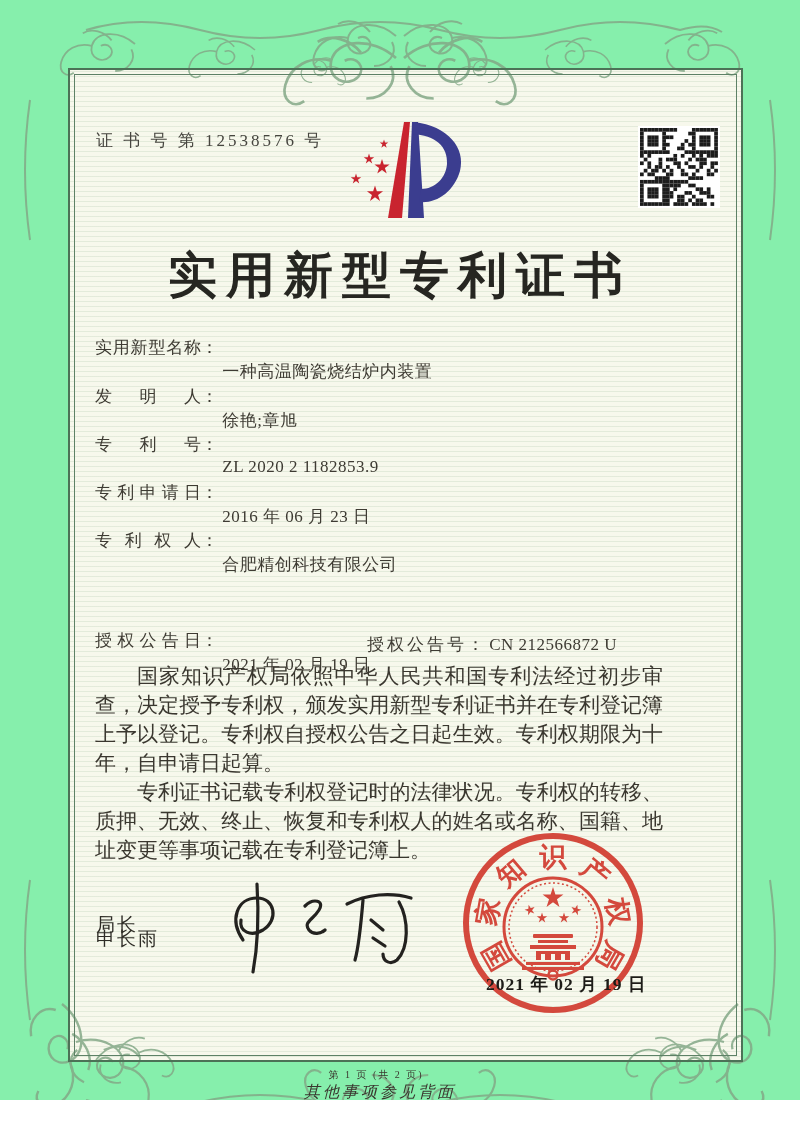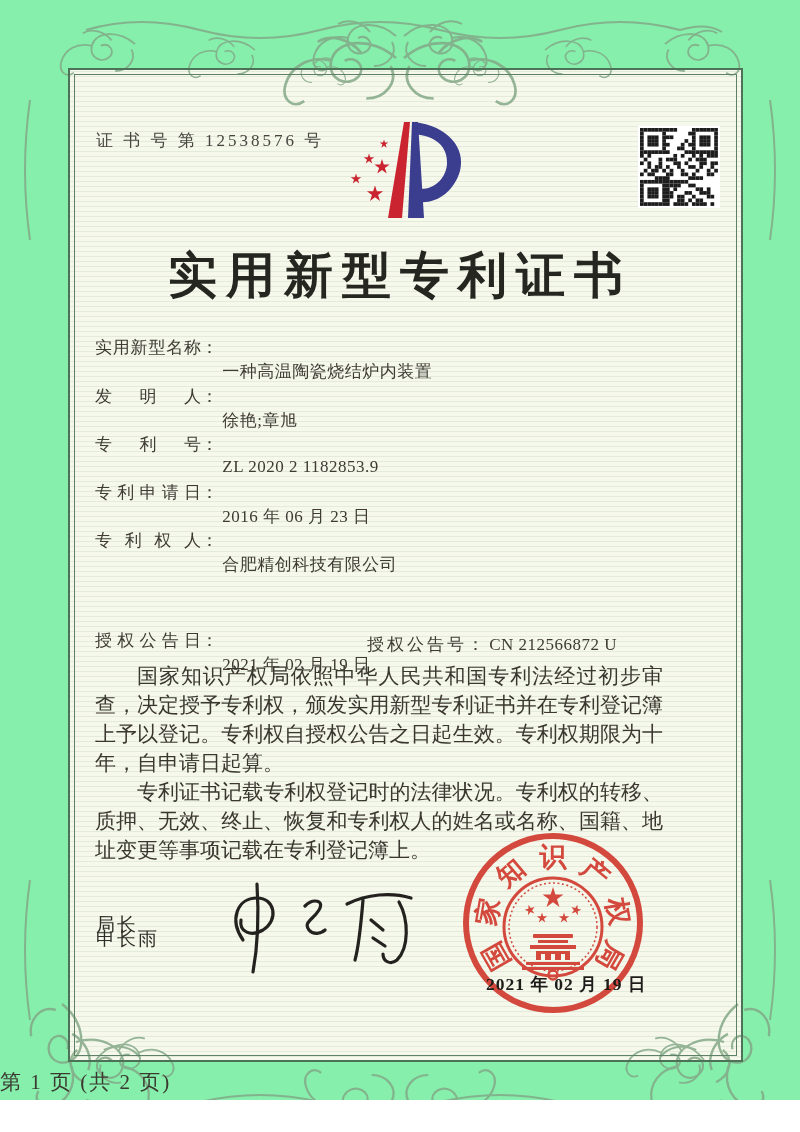--- a/index.html
+++ b/index.html
@@ -65,22 +65,22 @@
   .signature { position:absolute; left:213px; top:876px; }
 
   .seal { position:absolute; left:460px; top:830px; opacity:0.93; }
   .seal text { fill:#d13c30; font-size:27px; font-weight:bold; font-family:"Liberation Serif", serif; }
   .seal-date {
     position:absolute; left:486px; top:972px; width:170px;
     font-size:17.5px; font-weight:600; color:#1d1c18; letter-spacing:1px; z-index:5;
   }
 
   .page-num {
-    position:absolute; left:0; top:1068px; width:752px; 
-    font-size:21px; color:#3a382f; letter-spacing:2px;
+    position:absolute; left:0; top:1068px; width:752px; text-align:center;
+    font-size:10px; color:#3a382f; letter-spacing:2px;
   }
   .back-note {
     position:absolute; left:0; top:1082px; width:760px; text-align:center;
     font-size:16px; color:#3a372f; letter-spacing:3px; font-style:italic;
   }
 </style>
 </head>
 <body>
 
 <div class="page">
@@ -456,14 +456,15 @@
       <rect x="91" y="124" width="4" height="6" fill="#f7f8ec"></rect>
       <rect x="101" y="124" width="4" height="6" fill="#f7f8ec"></rect>
       <rect x="66" y="132" width="54" height="3"></rect>
       <rect x="62" y="137" width="62" height="3"></rect>
       <circle cx="93" cy="145" r="4.5" fill="none" stroke="#d13c30" stroke-width="2.5"></circle>
     </g>
   </svg>
   <div class="seal-date">2021 年 02 月 19 日</div>
 
   <div class="page-num">第 1 页 (共 2 页)</div>
+  <div class="back-note">其他事项参见背面</div>
 
 </div>
 
 </body></html>

